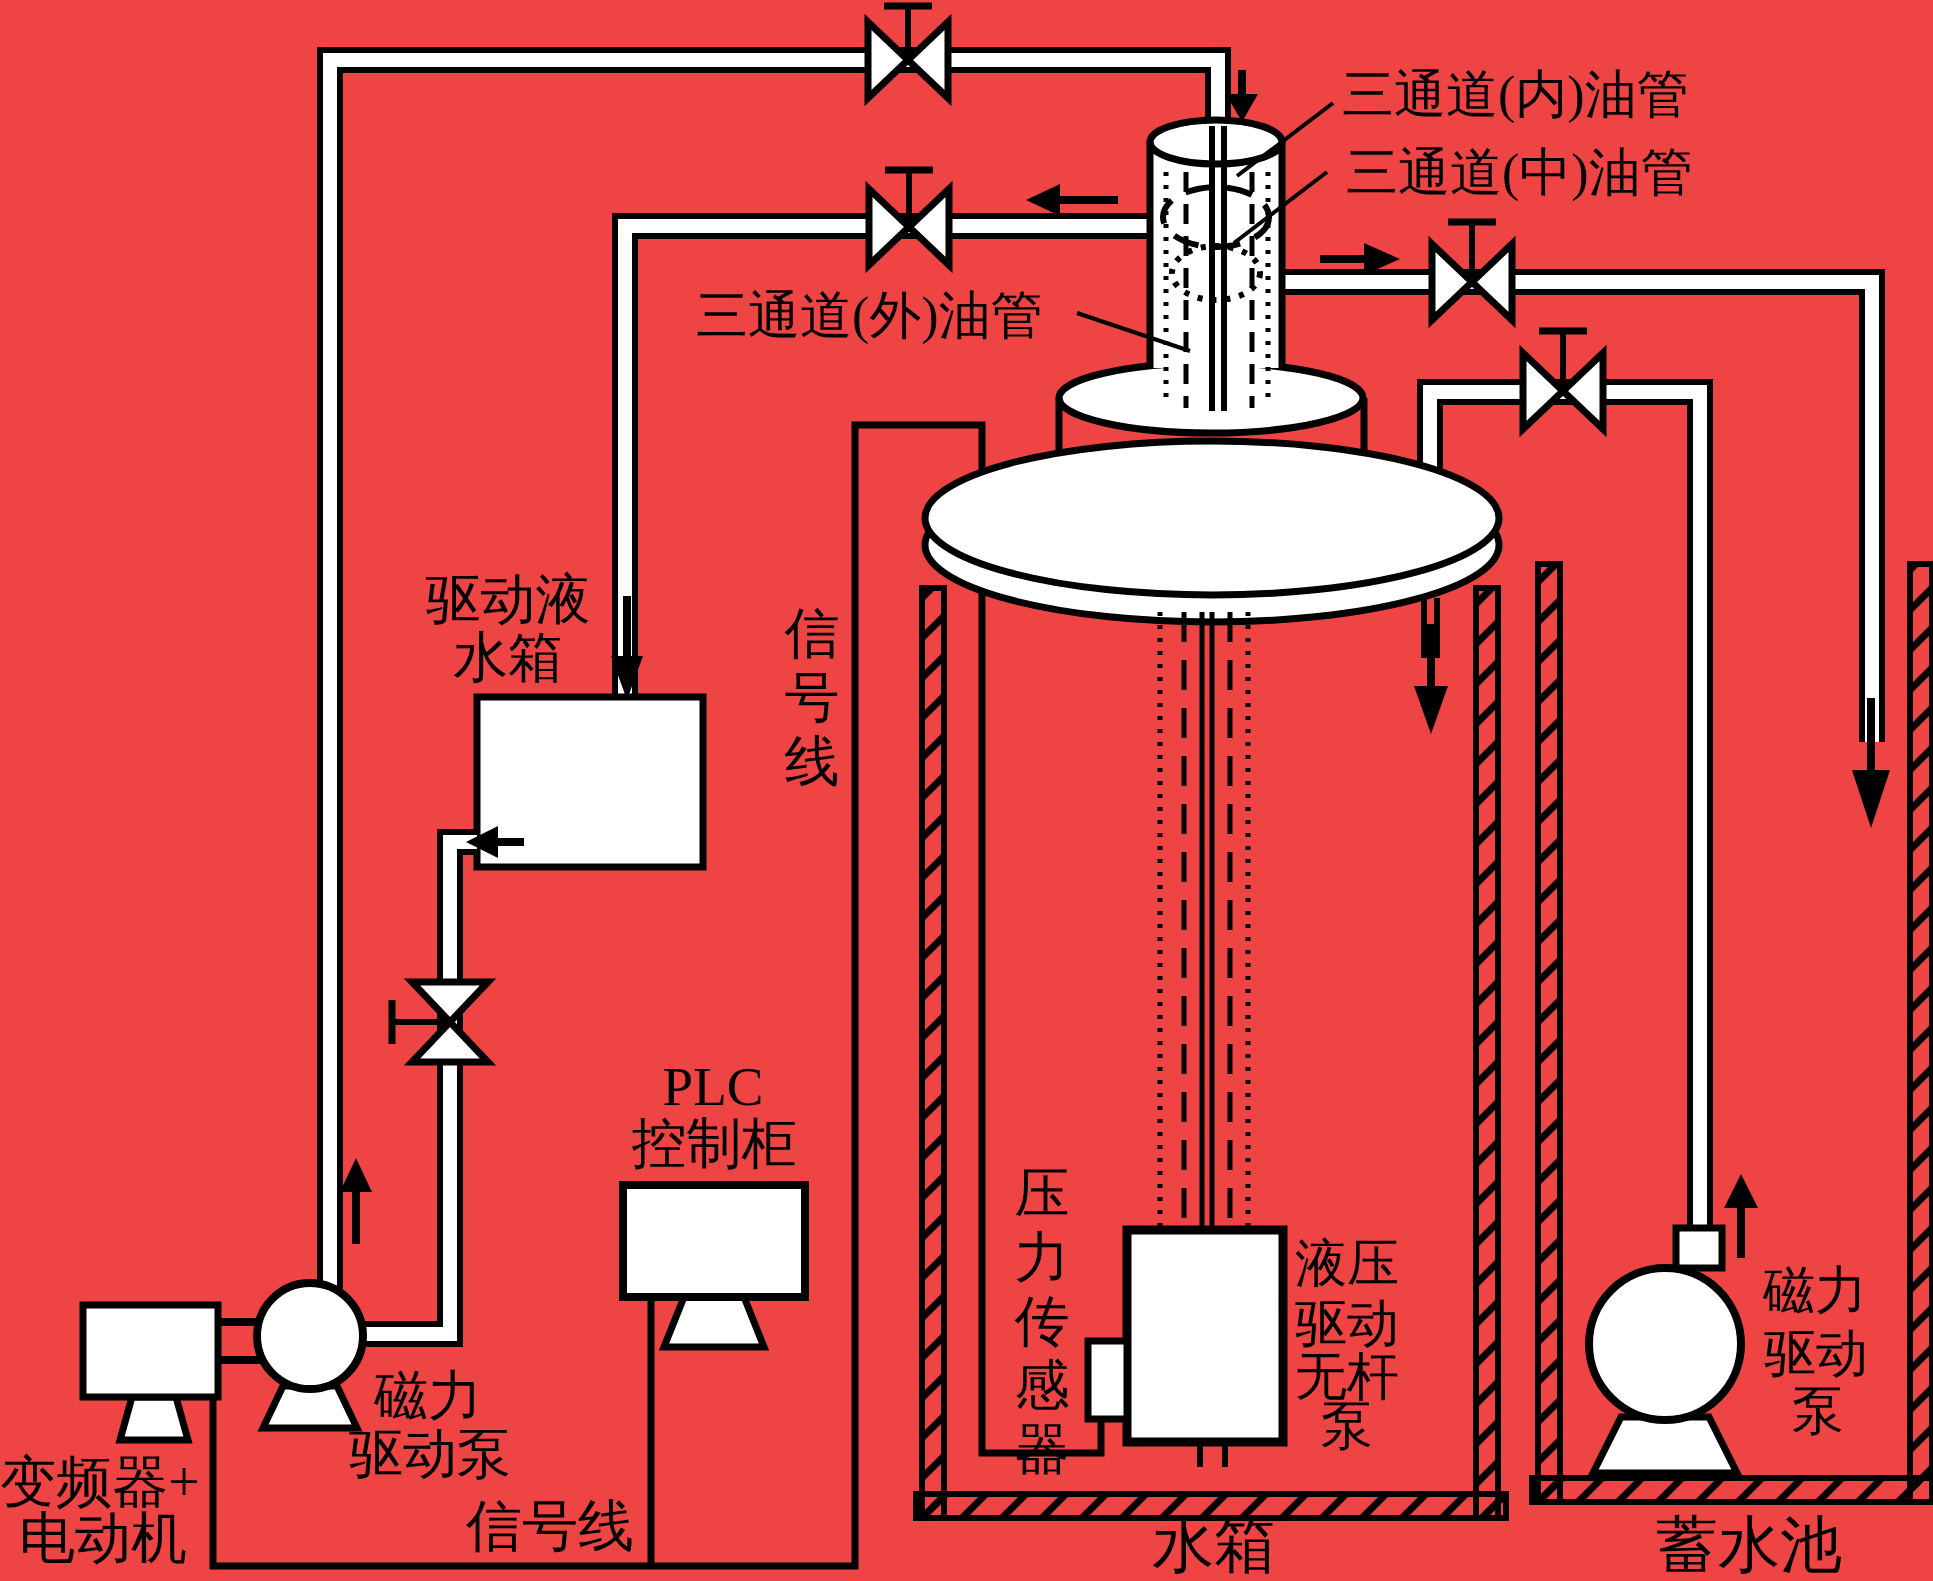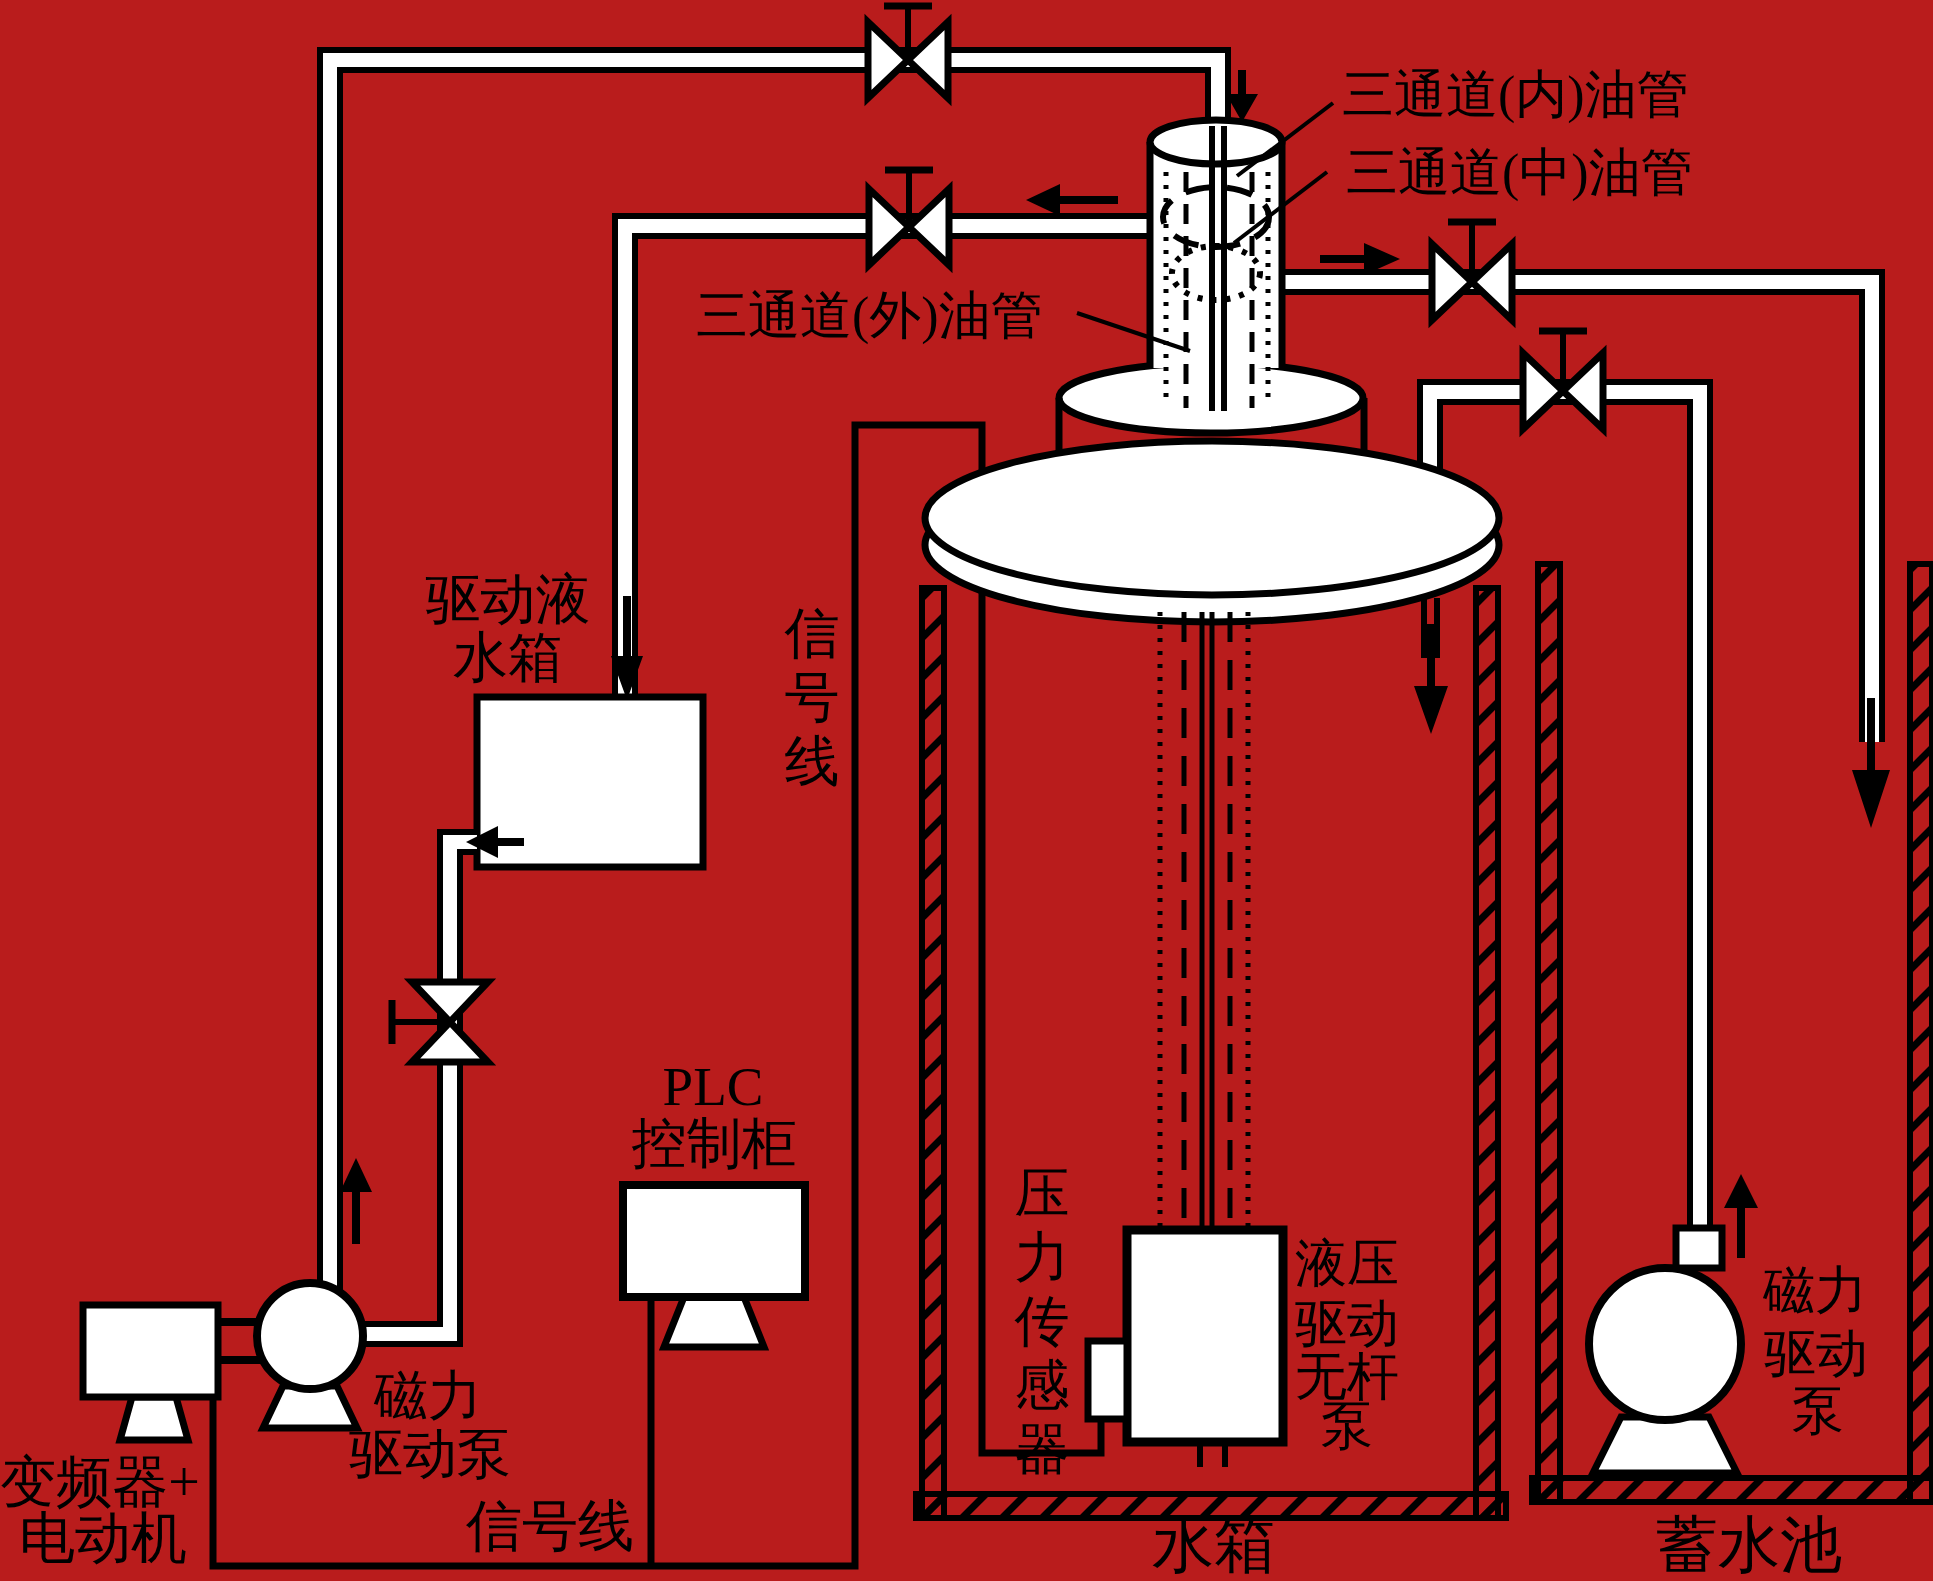--- a/index.html
+++ b/index.html
@@ -1,16 +1,16 @@
 <!DOCTYPE html>
 <html><head>
 <meta charset="utf-8">
 <style>
   html,body{margin:0;padding:0;background:#ffffff}
-  .stage{width:1933px;height:1581px;position:relative;background:#b91c1c}
+  .stage{width:1933px;height:1581px;position:relative;background:#ef4444}
   svg{display:block}
   .sig{fill:none;stroke:#000;stroke-width:7}
   .po{fill:none;stroke:#000;stroke-width:26}
   .pi{fill:none;stroke:#fff;stroke-width:14}
   .ln{fill:none;stroke:#000;stroke-width:7}
   .ln6{fill:none;stroke:#000;stroke-width:6}
   .ln5{fill:none;stroke:#000;stroke-width:5}
   .shape{fill:#ffffff;stroke:#000;stroke-width:7}
   .shape8{fill:#ffffff;stroke:#000;stroke-width:8}
   .shape9{fill:#ffffff;stroke:#000;stroke-width:9}

